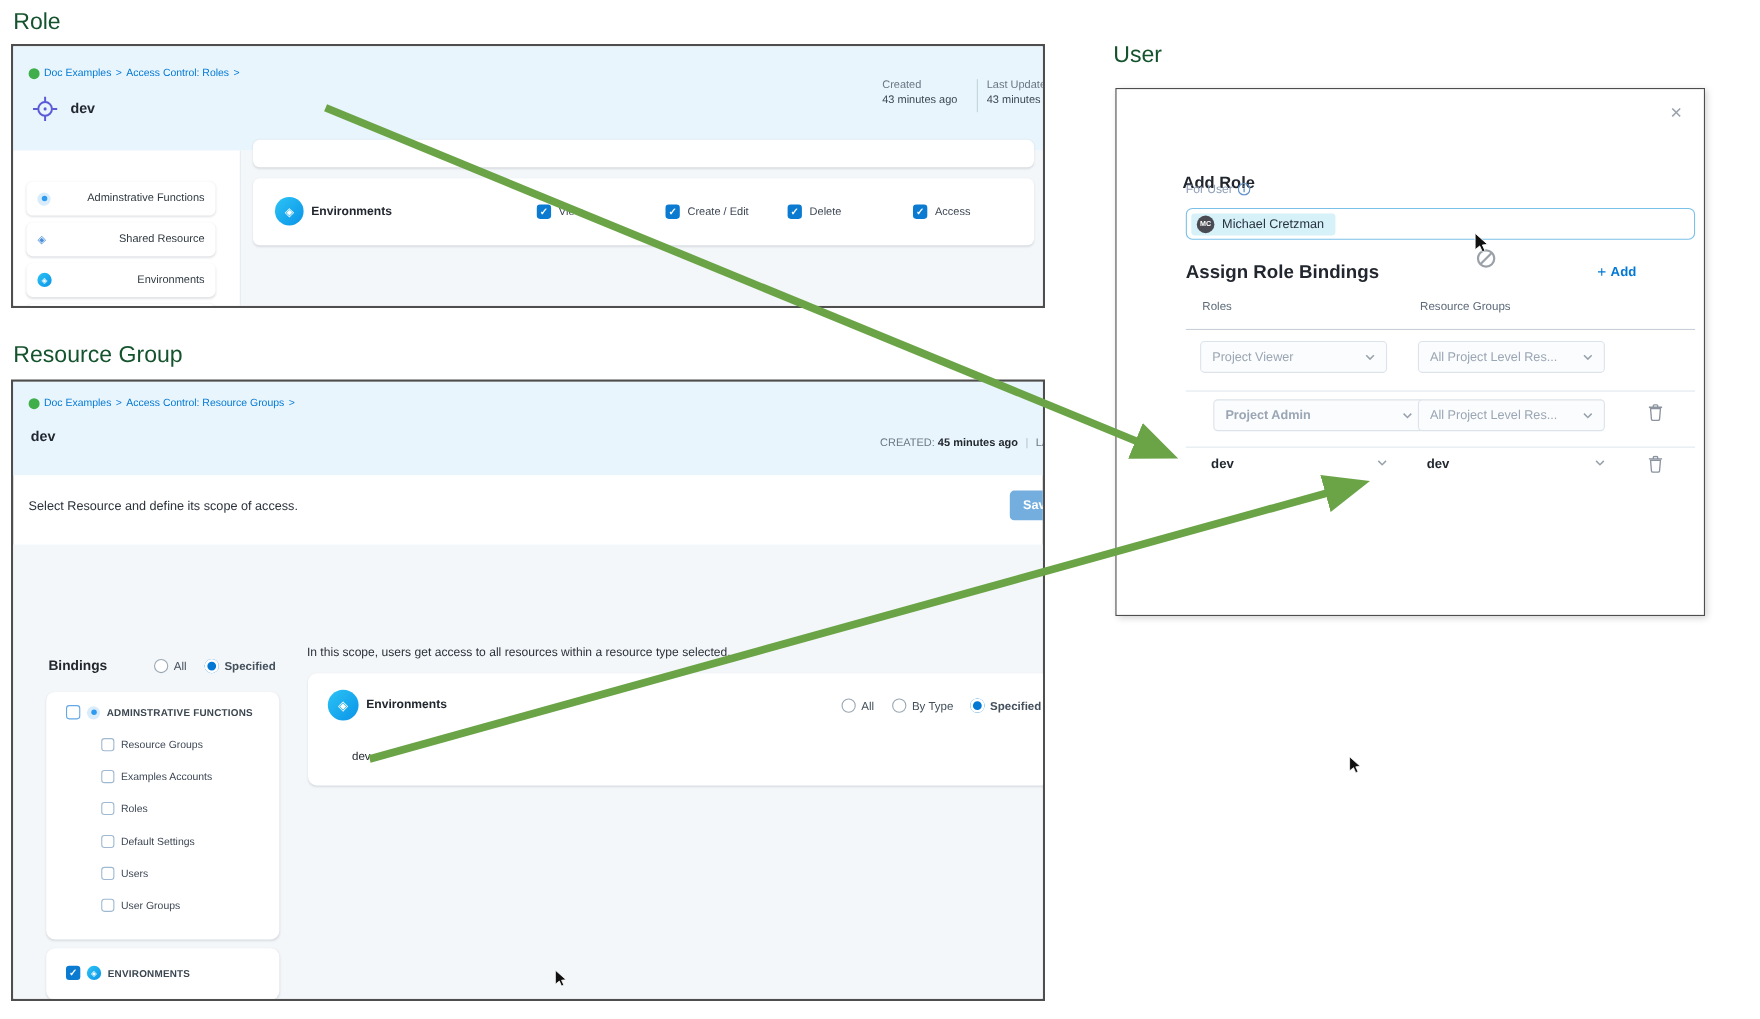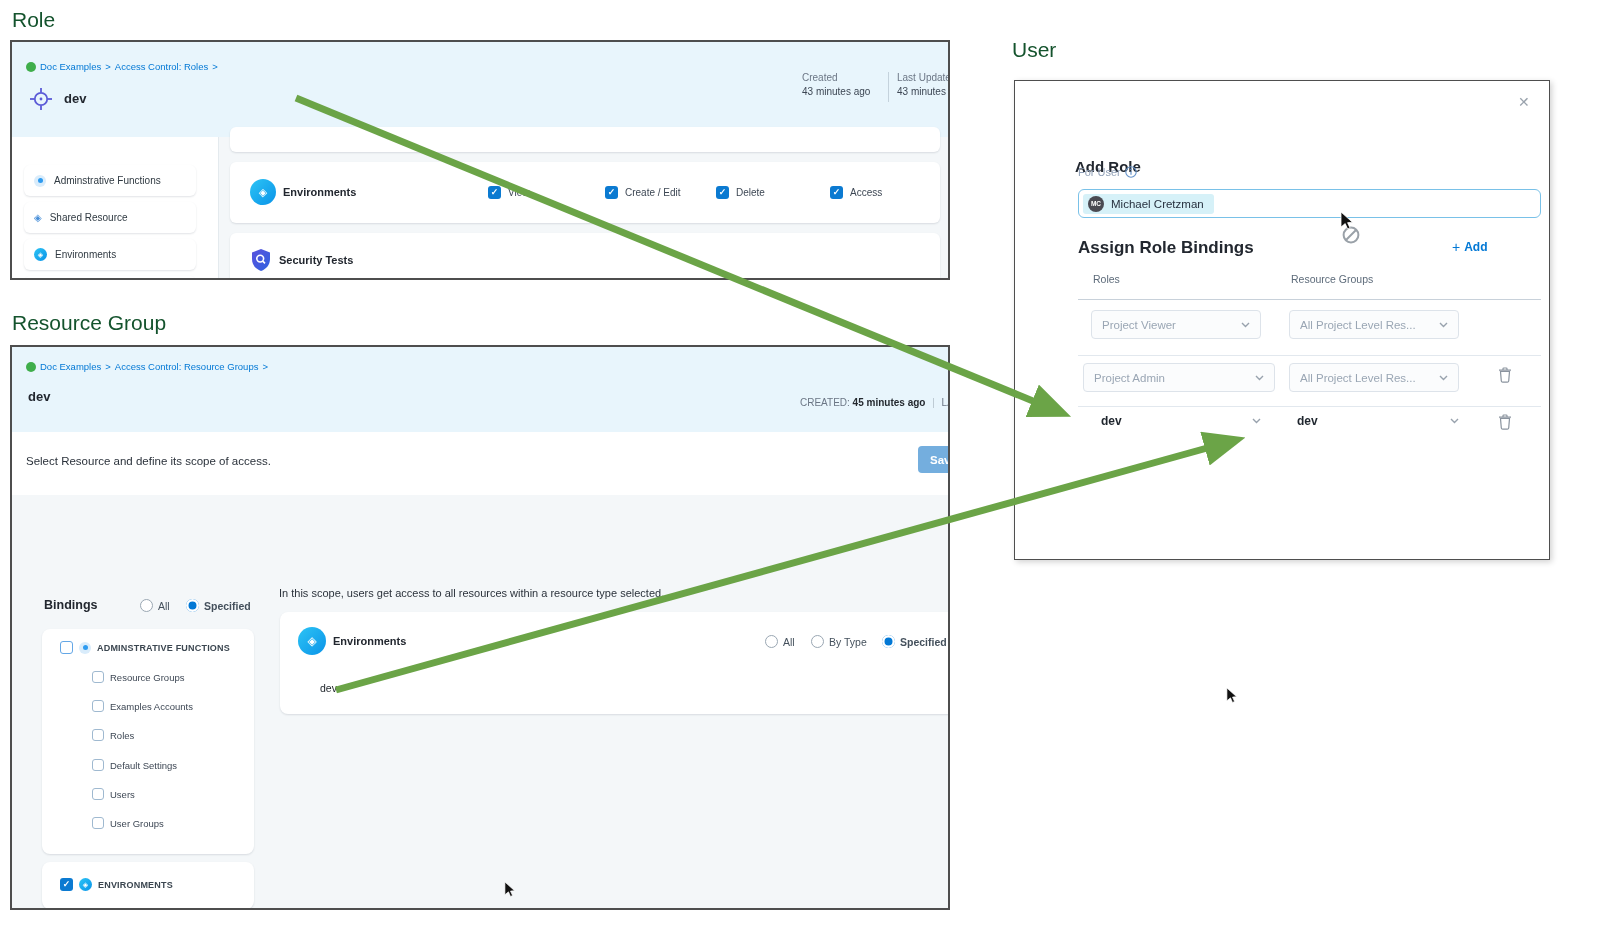--- a/index.html
+++ b/index.html
@@ -10,21 +10,21 @@
   }
   .abs { position:absolute; }
   .fig-title { font-size:21px; color:#14532d; font-weight:400; }
   .panel { position:absolute; background:#fff; border:2px solid #4e4e4e; overflow:hidden; }
   .bluehead { background:#e8f5fc; }
   .crumb { font-size:9.5px; color:#0278d5; white-space:nowrap; display:flex; align-items:center; gap:4px; }
   .crumb .sep { color:#0278d5; }
   .greendot { width:10px; height:10px; border-radius:50%; background:#3fae4b; display:inline-block; }
   .meta-label { font-size:10px; color:#6b7685; }
   .meta-value { font-size:10px; color:#3d4754; }
-  .card { position:absolute; background:#fff; border-radius:6px; box-shadow:0 1px 2px rgba(40,60,80,.14); }
+  .card { position:absolute; background:#fff; border-radius:6px; box-shadow:0 1px 2px rgba(40,60,80,.14);justify-content:space-between; }
   .side-card { display:flex; align-items:center; gap:8px; padding:0 10px; font-size:10px; color:#2f3941; }
   .graybg { background:#f4f7f9; }
   .cb { width:13px; height:13px; border-radius:3px; display:inline-flex; align-items:center; justify-content:center; flex:0 0 auto; }
   .cb.checked { background:#0b7ad1; color:#fff; font-size:9px; font-weight:700; line-height:1; }
   .cb.empty { border:1.5px solid #9fb9d0; background:#fff; }
   .cb.empty.blue { border-color:#64a7e6; }
   .cb-label { font-size:10px; color:#3d4754; }
   .radio { width:13px; height:13px; border-radius:50%; border:1.5px solid #9aa7b3; background:#fff; flex:0 0 auto; }
   .radio.sel { border:none; background:#0278d5; box-shadow: inset 0 0 0 2.5px #fff; }
   .radio-label { font-size:10.5px; color:#44505c; }
@@ -119,38 +119,20 @@
       <div class="row-flex" style="left:486px; top:24px;">
         <span class="cb checked">✓</span>
         <span class="cb-label">Delete</span>
       </div>
       <div class="row-flex" style="left:600px; top:24px;">
         <span class="cb checked">✓</span>
         <span class="cb-label">Access</span>
       </div>
     </div>
 
-    <div class="card" style="left:218px; top:191px; width:710px; height:55px;">
-      <div class="row-flex" style="left:20px; top:15px;">
-        <span>
-          <svg width="22" height="24" viewBox="0 0 22 24">
-            <defs>
-                <linearGradient id="shg" x1="0" y1="0" x2="1" y2="1">
-              <stop offset="0" stop-color="#5a52dd"></stop>
-                  <stop offset="1" stop-color="#2f62e0"></stop>
-            </linearGradient>
-              </defs>
-            <path d="M11 1 L20 4.4 V11 C20 16.8 16.4 21 11 23 C5.6 21 2 16.8 2 11 V4.4 Z" fill="url(#shg)"></path>
-            <circle cx="10.2" cy="10.6" r="3.4" fill="none" stroke="#fff" stroke-width="1.6"></circle>
-            <line x1="12.7" y1="13.1" x2="15" y2="15.4" stroke="#fff" stroke-width="1.6"></line>
-          </svg>
-        </span>
-        <span style="font-size:11px; font-weight:700;">Security Tests</span>
-      </div>
-    </div>
   </div>
 
   <div class="panel" style="left:10px; top:345px; width:940px; height:565px;">
     <div class="bluehead abs" style="left:0; top:0; width:936px; height:85px;">
       <div class="crumb abs" style="left:14px; top:14px;">
         <span class="greendot"></span>
         <span>Doc Examples</span>
         <span class="sep">&gt;</span>
         <span>Access Control: Resource Groups</span>
         <span class="sep">&gt;</span>
@@ -283,21 +265,21 @@
         </svg>
     </div>
     <div class="sel-box" style="left:274px; top:229px; width:170px;">
       <span>All Project Level Res...</span>
       <svg class="chev" width="9" height="6" viewBox="0 0 9 6">
           <polyline points="1,1 4.5,4.5 8,1" fill="none" stroke="#98a2ad" stroke-width="1.4"></polyline>
         </svg>
     </div>
     <div class="divider-h" style="left:63px; top:274px; width:463px;"></div>
 
-    <div class="sel-box" style="left:68px; top:282px; width:192px;">
+    <div class="sel-box" style="left:88px; top:282px; width:192px;font-weight:bold;">
       <span>Project Admin</span>
       <svg class="chev" width="9" height="6" viewBox="0 0 9 6">
           <polyline points="1,1 4.5,4.5 8,1" fill="none" stroke="#98a2ad" stroke-width="1.4"></polyline>
         </svg>
     </div>
     <div class="sel-box" style="left:274px; top:282px; width:170px;">
       <span>All Project Level Res...</span>
       <svg class="chev" width="9" height="6" viewBox="0 0 9 6">
           <polyline points="1,1 4.5,4.5 8,1" fill="none" stroke="#98a2ad" stroke-width="1.4"></polyline>
         </svg>

